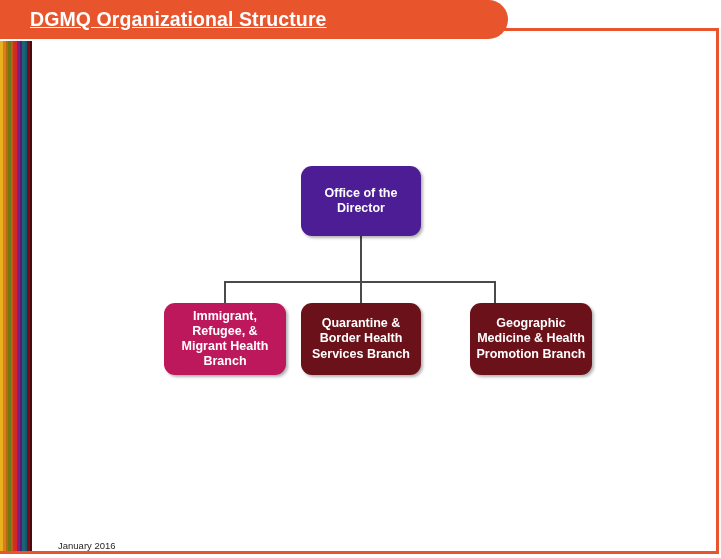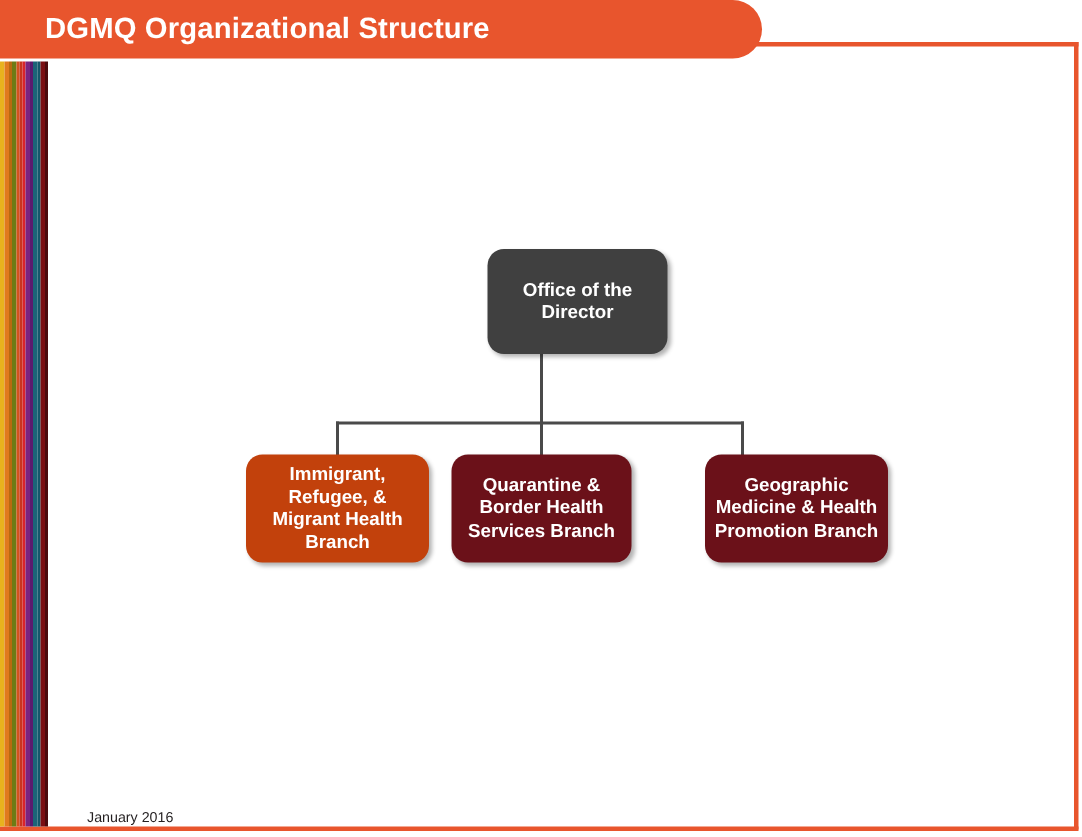--- a/index.html
+++ b/index.html
@@ -58,20 +58,21 @@
     display: flex;
     align-items: center;
   }
   .header-title {
     color: #ffffff;
     font-size: 19.5px;
     font-weight: bold;
     letter-spacing: 0.1px;
     margin-left: 30px;
     white-space: nowrap;
+    text-decoration: underline;
   }
 
   
   .stripes {
     position: absolute;
     left: 0px;
     top: 41px;
     height: 510px;
     display: flex;
   }
@@ -170,25 +171,25 @@
     </div>
 
   <div class="chart">
 
     <div class="conn conn-stem" style="background: rgb(74, 74, 74);"></div>
     <div class="conn conn-bus" style="background: rgb(74, 74, 74);"></div>
     <div class="conn conn-d-left" style="background: rgb(74, 74, 74);"></div>
     <div class="conn conn-d-mid" style="background: rgb(74, 74, 74);"></div>
     <div class="conn conn-d-right" style="background: rgb(74, 74, 74);"></div>
 
-    <div class="node node-root" style="background: #404040; margin-left: 24px;">
+    <div class="node node-root" style="background: #4c1d95;">
       <span class="node-label">Office of the Director</span>
     </div>
 
-    <div class="node node-branch node-b0" style="background: #c2410c; border-radius: 11px;">
+    <div class="node node-branch node-b0" style="background: #be185d; border-radius: 11px;">
       <span class="node-label">Immigrant, Refugee, &amp; Migrant Health Branch</span>
     </div>
 
     <div class="node node-branch node-b1" style="background: rgb(107, 17, 25);">
       <span class="node-label">Quarantine &amp; Border Health Services Branch</span>
     </div>
 
     <div class="node node-branch node-b2" style="background: rgb(107, 17, 25); margin-left: 36px;">
       <span class="node-label">Geographic Medicine &amp; Health Promotion Branch</span>
     </div>

